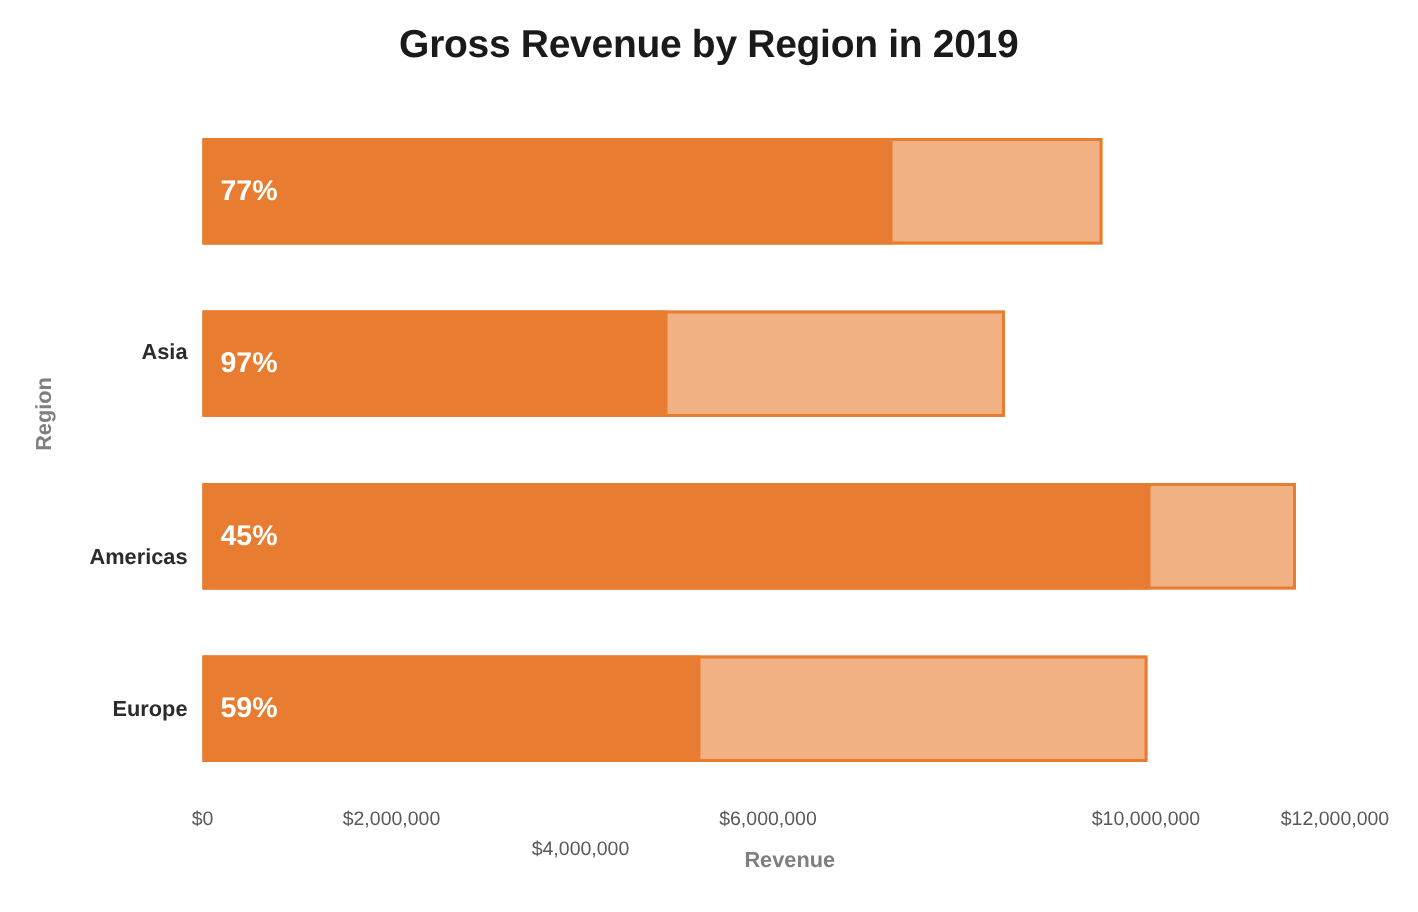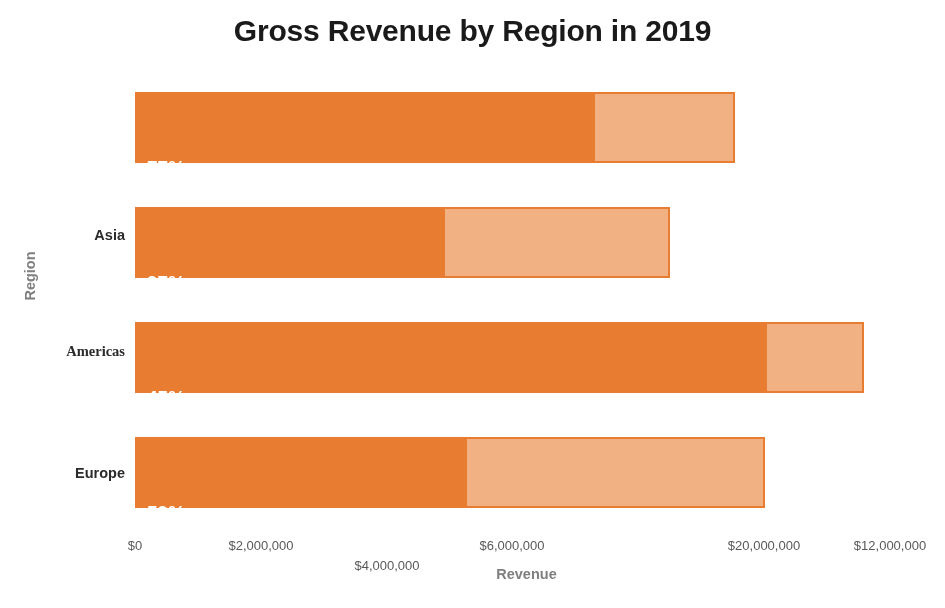--- a/index.html
+++ b/index.html
@@ -16,21 +16,21 @@
     -webkit-font-smoothing: antialiased;
   }
 
   
   .chart-title {
     position: absolute;
     left: 0;
     top: 14px;
     width: 945px;
     text-align: center;
-    font-size: 30px;
+    font-size: 26px;
     font-weight: bold;
     color: #1a1a1a;
     letter-spacing: -0.2px;
   }
 
   
   .plot-area {
     position: absolute;
     left: 135px;
     top: 80px;
@@ -66,21 +66,20 @@
     left: 12px;
     top: 0;
     height: 71px;
     display: flex;
     align-items: center;
     color: #ffffff;
     font-size: 19px;
     font-weight: bold;
     z-index: 3;
     pointer-events: none;
-    margin-top: 40px;
   }
 
   
   .cat-label {
     position: absolute;
     right: 945px;
     width: 120px;
     text-align: right;
     font-size: 14.5px;
     font-weight: bold;
@@ -148,21 +147,21 @@
 </style>
 </head>
 <body>
 
 <div class="chart-title">Gross Revenue by Region in 2019</div>
 
 <div class="axis-title-y">Region</div>
 
 <div class="cat-labels-wrap">
   <div class="cat-label" style="top:119px;">Asia</div>
-  <div class="cat-label" style="top:236px;font-family:Liberation Serif, serif;">Americas</div>
+  <div class="cat-label" style="top:256px;">Americas</div>
   <div class="cat-label" style="top:357px;">Europe</div>
 </div>
 
 <div class="plot-area">
 
   <div class="bar-row" style="top:12px;">
     <div class="bar-outer" style="width: 600.225px;"></div>
     <div class="bar-inner" style="width: 459.921px;"></div>
     <div class="bar-label">77%</div>
   </div>
@@ -185,17 +184,17 @@
     <div class="bar-label">59%</div>
   </div>
 
 </div>
 
 <div class="x-ticks">
   <div class="x-tick" style="left:135px;">$0</div>
   <div class="x-tick" style="left:261px;">$2,000,000</div>
   <div class="x-tick" style="left:387px;margin-top:20px;">$4,000,000</div>
   <div class="x-tick" style="left:512px;">$6,000,000</div>
-  <div class="x-tick" style="left:764px;">$20,000,000</div>
+  <div class="x-tick" style="left:764px;">$10,000,000</div>
   <div class="x-tick" style="left:890px;">$12,000,000</div>
 </div>
 
 <div class="axis-title-x">Revenue</div>
 
 </body></html>

